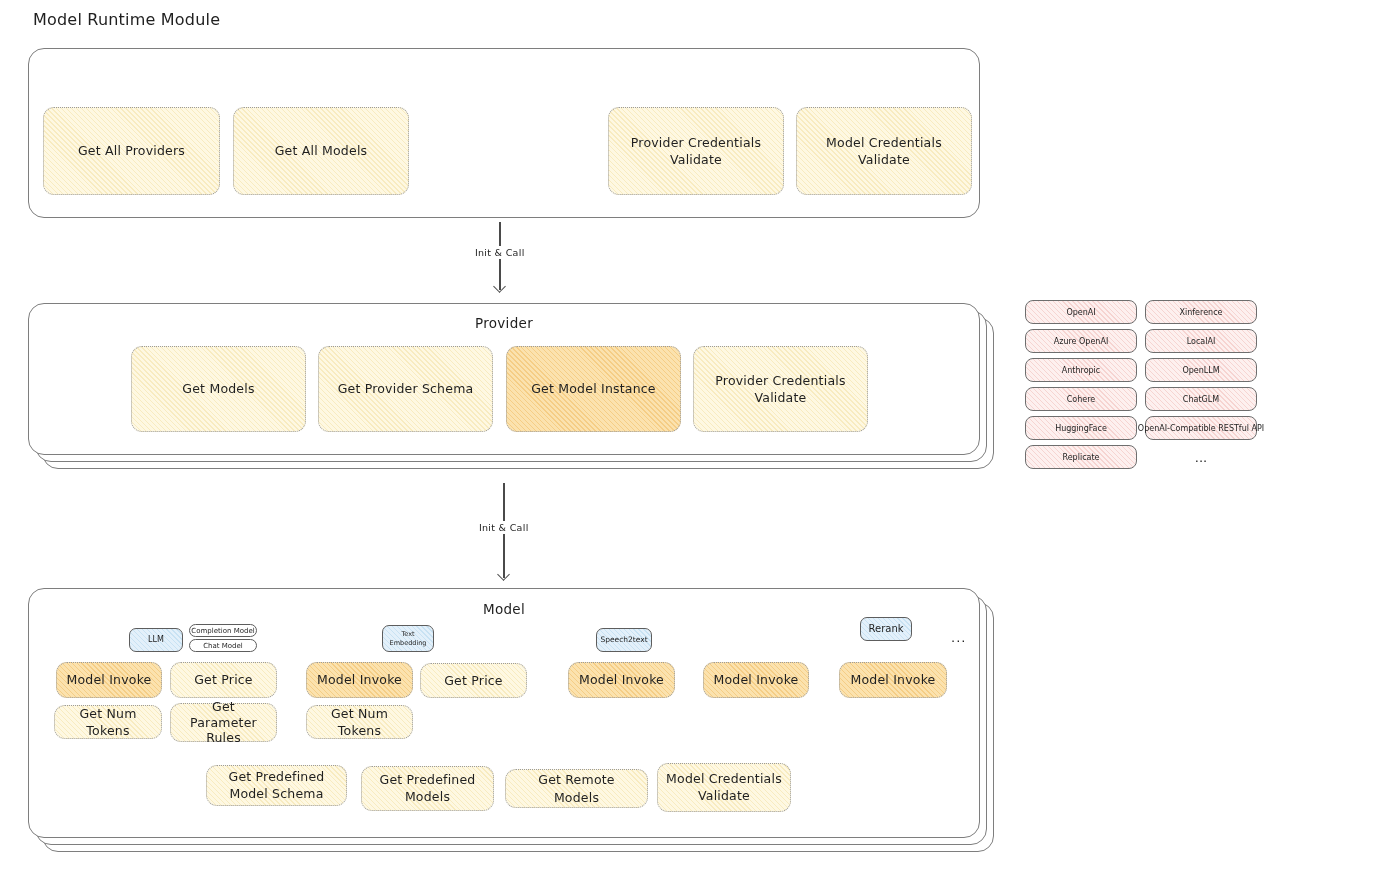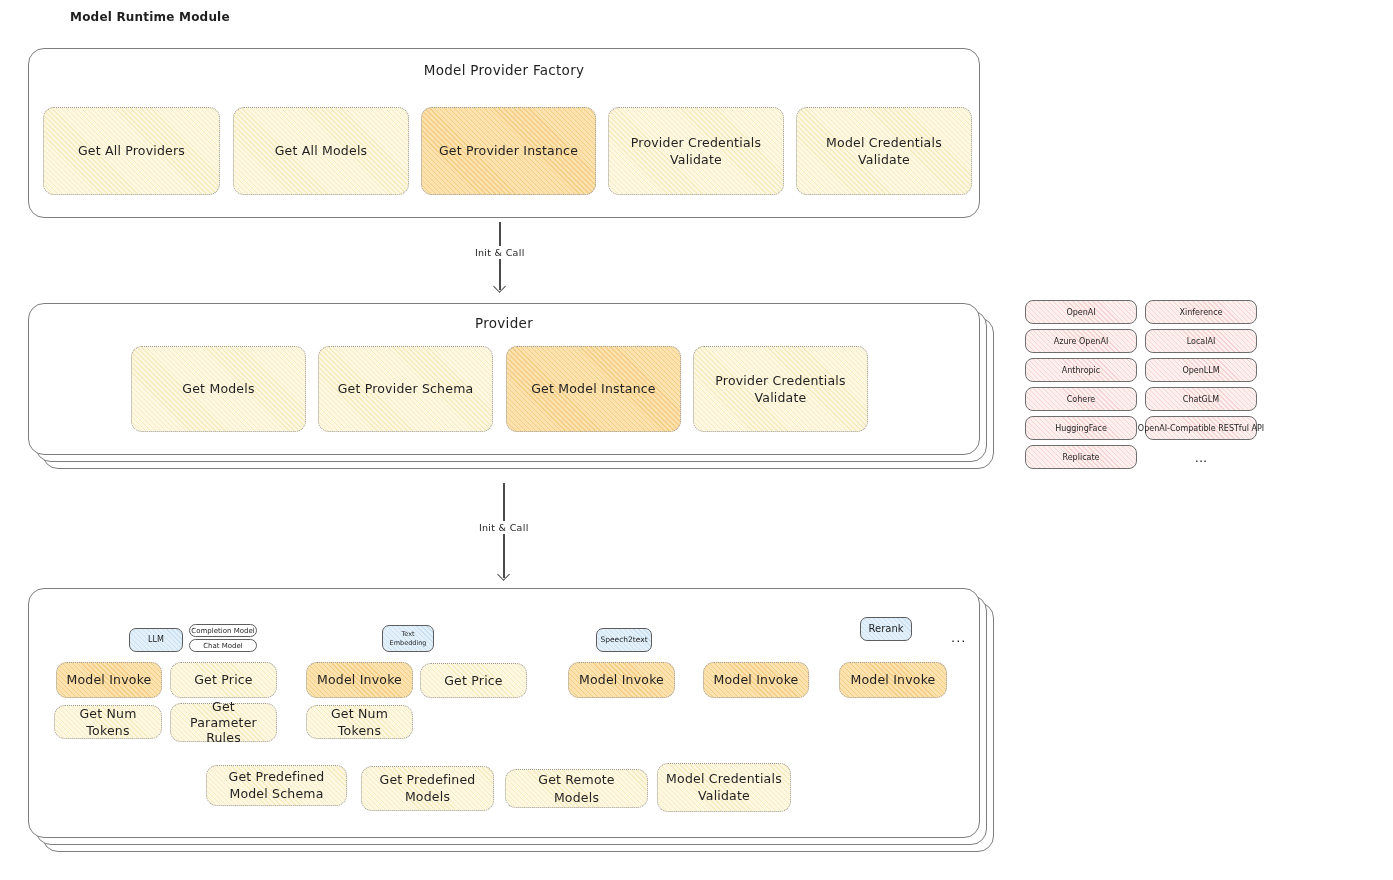--- a/index.html
+++ b/index.html
@@ -2,21 +2,21 @@
 <html style="--node-yellow-base: #FEF8E2; --node-yellow-line: #F8EBC0; --node-orange-base: #FBE2AE; --node-orange-line: #F5CD85; --node-pink-base: #FDF0EF; --node-pink-line: #F6D4D1; --node-blue-base: #E3F0FA; --node-blue-line: #C8E2F3; --container-border: #7E7E7E; --node-border: #9B9B9B; --ink: #1F1F1F; --arrow: #4A4A4A;"><head>
 <meta charset="utf-8">
 <style>
   html,body{margin:0;padding:0;background:#fff;}
   .canvas{
     position:relative;width:1393px;height:880px;background:#fff;
     font-family:"DejaVu Sans",sans-serif;color:var(--ink,#1f1f1f);
     overflow:hidden;
   }
   .main-title{
-    position:absolute;left:33px;top:10px;font-size:12px;font-weight:700;letter-spacing:.2px;margin-left:37px;
+    position:absolute;left:33px;top:10px;font-size:16px;font-weight:400;letter-spacing:.2px;
   }
   
   .container{
     position:absolute;background:#fff;
     border:1.5px solid var(--container-border,#7e7e7e);
     border-radius:16px;box-sizing:border-box;
   }
   .stack-layer{
     position:absolute;background:#fff;
     border:1.3px solid var(--container-border,#8a8a8a);
@@ -86,29 +86,25 @@
   }
 </style>
 </head>
 <body>
 
 <div class="canvas">
 
   <div class="main-title">Model Runtime Module</div>
 
   <div class="container" style="left:28px;top:48px;width:952px;height:170px;">
-    <div class="container-title">Model Provider Factory</div>
     <div class="node" style="left:14px;top:58px;width:177px;height:88px;">
         <span>Get All Providers</span>
       </div>
     <div class="node" style="left:204px;top:58px;width:176px;height:88px;">
         <span>Get All Models</span>
-      </div>
-    <div class="node hl" style="left:392px;top:58px;width:175px;height:88px;">
-        <span>Get Provider Instance</span>
       </div>
     <div class="node" style="left:579px;top:58px;width:176px;height:88px;">
         <span>Provider Credentials Validate</span>
       </div>
     <div class="node" style="left:767px;top:58px;width:176px;height:88px;">
         <span>Model Credentials Validate</span>
       </div>
   </div>
 
   <div class="arrow" style="left:499px;top:222px;height:68px;">
@@ -154,20 +150,21 @@
   </div>
 
   <div class="arrow" style="left:503px;top:483px;height:95px;">
     <div class="head"></div>
     <div class="lbl" style="top:38px;">Init &amp; Call</div>
   </div>
 
   <div class="stack-layer" style="left:42px;top:602px;width:952px;height:250px;"></div>
   <div class="stack-layer" style="left:35px;top:595px;width:952px;height:250px;"></div>
   <div class="container" style="left:28px;top:588px;width:952px;height:250px;">
+    <div class="container-title" style="top:12px;">Model</div>
 
     <div class="pill" style="left:100px;top:39px;width:54px;height:22px;">LLM</div>
     <div class="subbox" style="left:160px;top:35px;width:68px;height:13px;">Completion Model</div>
     <div class="subbox" style="left:160px;top:50px;width:68px;height:13px;">Chat Model</div>
     <div class="node hl" style="left:27px;top:73px;width:106px;height:36px;padding:2px 6px;">
         <span>Model Invoke</span>
       </div>
     <div class="node" style="left:141px;top:73px;width:107px;height:36px;padding:2px 6px;">
         <span>Get Price</span>
       </div>

